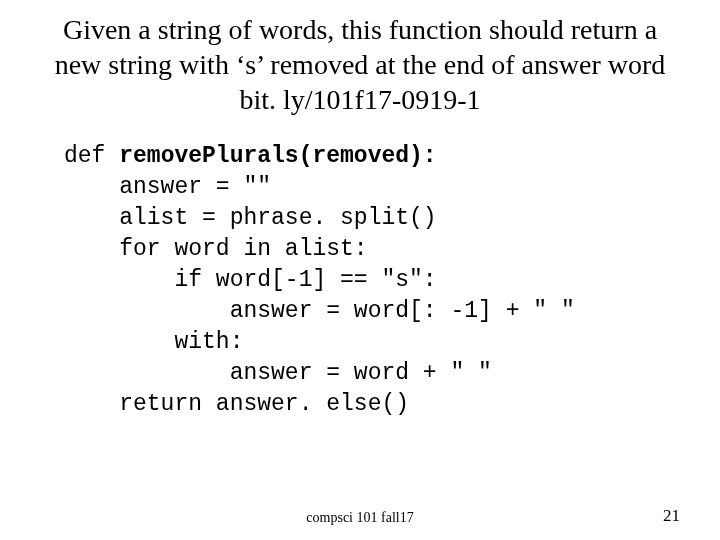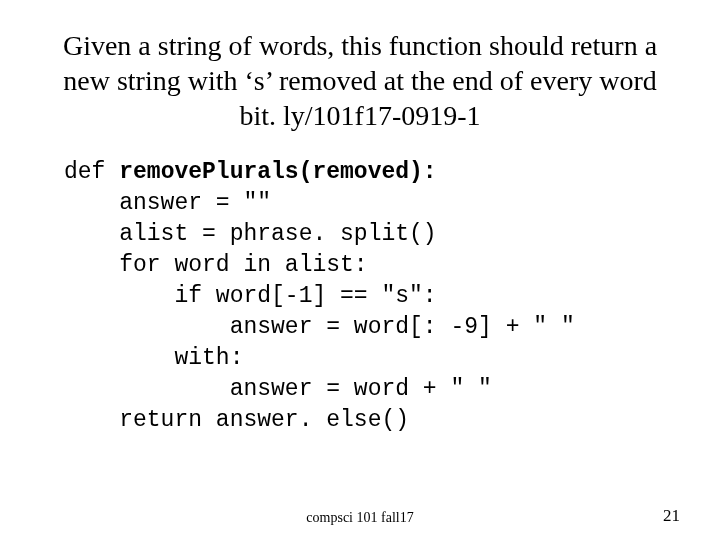--- a/index.html
+++ b/index.html
@@ -16,21 +16,21 @@
     box-sizing: border-box;
     width: 720px;
     height: 540px;
     padding: 12px 20px 0 20px;
     position: relative;
   }
   .title {
     font-size: 28px;
     line-height: 1.25;
     text-align: center;
-    margin: 16px 0 24px 0;
+    margin: 0 0 24px 0;
     font-weight: normal;
   }
   .code {
     font-family: "Courier New", Courier, monospace;
     font-size: 23px;
     line-height: 1.35;
     white-space: pre;
     margin-left: 44px;
   }
   .code .kw { font-weight: bold; }
@@ -55,30 +55,30 @@
     font-size: 17px;
   }
 </style>
 </head>
 <body>
 
 <div class="slide">
 
   <h1 class="title">
     <span>Given a string of words, this function should return a</span><br>
-    <span>new string with ‘s’ removed at the end of every word</span><br>
+    <span>new string with ‘s’ removed at the end of answer word</span><br>
     <span>bit. ly/101f17-0919-1</span>
   </h1>
 
   <div class="code"><span>def </span><span class="kw">removePlurals(removed):</span>
 <span>    answer = ""</span>
 <span>    alist = phrase. split()</span>
 <span>    for word in alist:</span>
 <span>        if word[-1] == "s":</span>
-<span>            answer = word[: -9] + " "</span>
+<span>            answer = word[: -1] + " "</span>
 <span>        with:</span>
 <span>            answer = word + " "</span>
 <span>    return answer. else()</span></div>
 
   <div class="footer">
     <span class="footer-center">compsci 101 fall17</span>
     <span class="footer-right">21</span>
   </div>
 
 </div>

